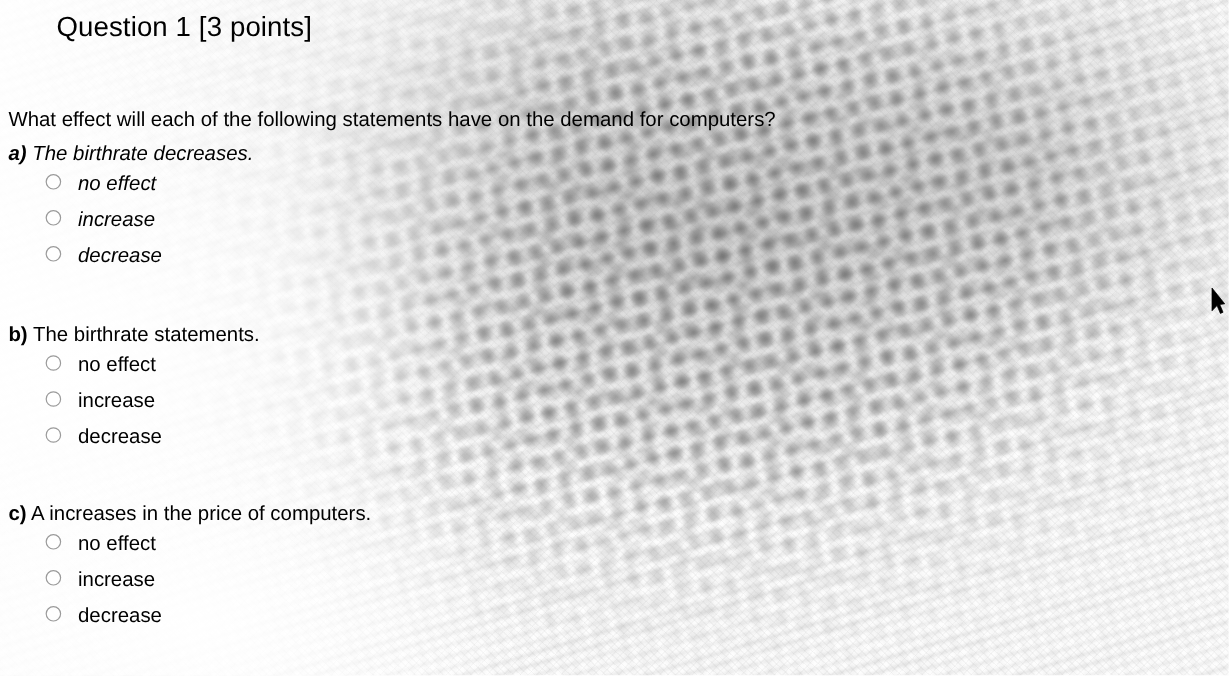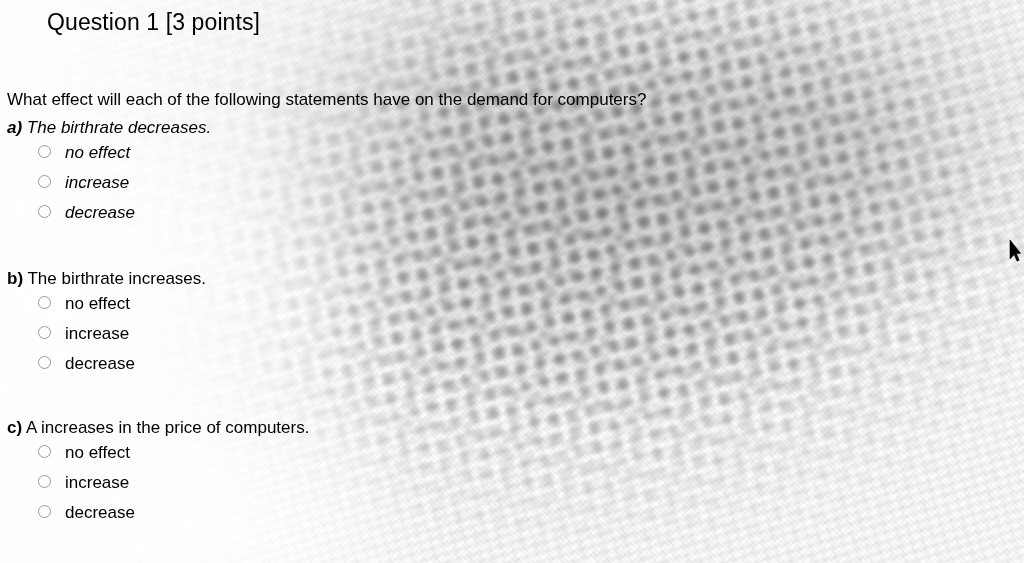--- a/index.html
+++ b/index.html
@@ -231,21 +231,21 @@
     </div>
     <div class="option-row">
       <span class="radio"></span>
       <span class="option-label">decrease</span>
     </div>
   </div>
 
   <div class="part" style="top:269px;">
     <div class="part-heading">
       <span class="part-letter">b)</span>
-      <span class="part-text">The birthrate increases.</span>
+      <span class="part-text">The birthrate statements.</span>
     </div>
     <div class="option-row">
       <span class="radio"></span>
       <span class="option-label">no effect</span>
     </div>
     <div class="option-row">
       <span class="radio"></span>
       <span class="option-label">increase</span>
     </div>
     <div class="option-row">

